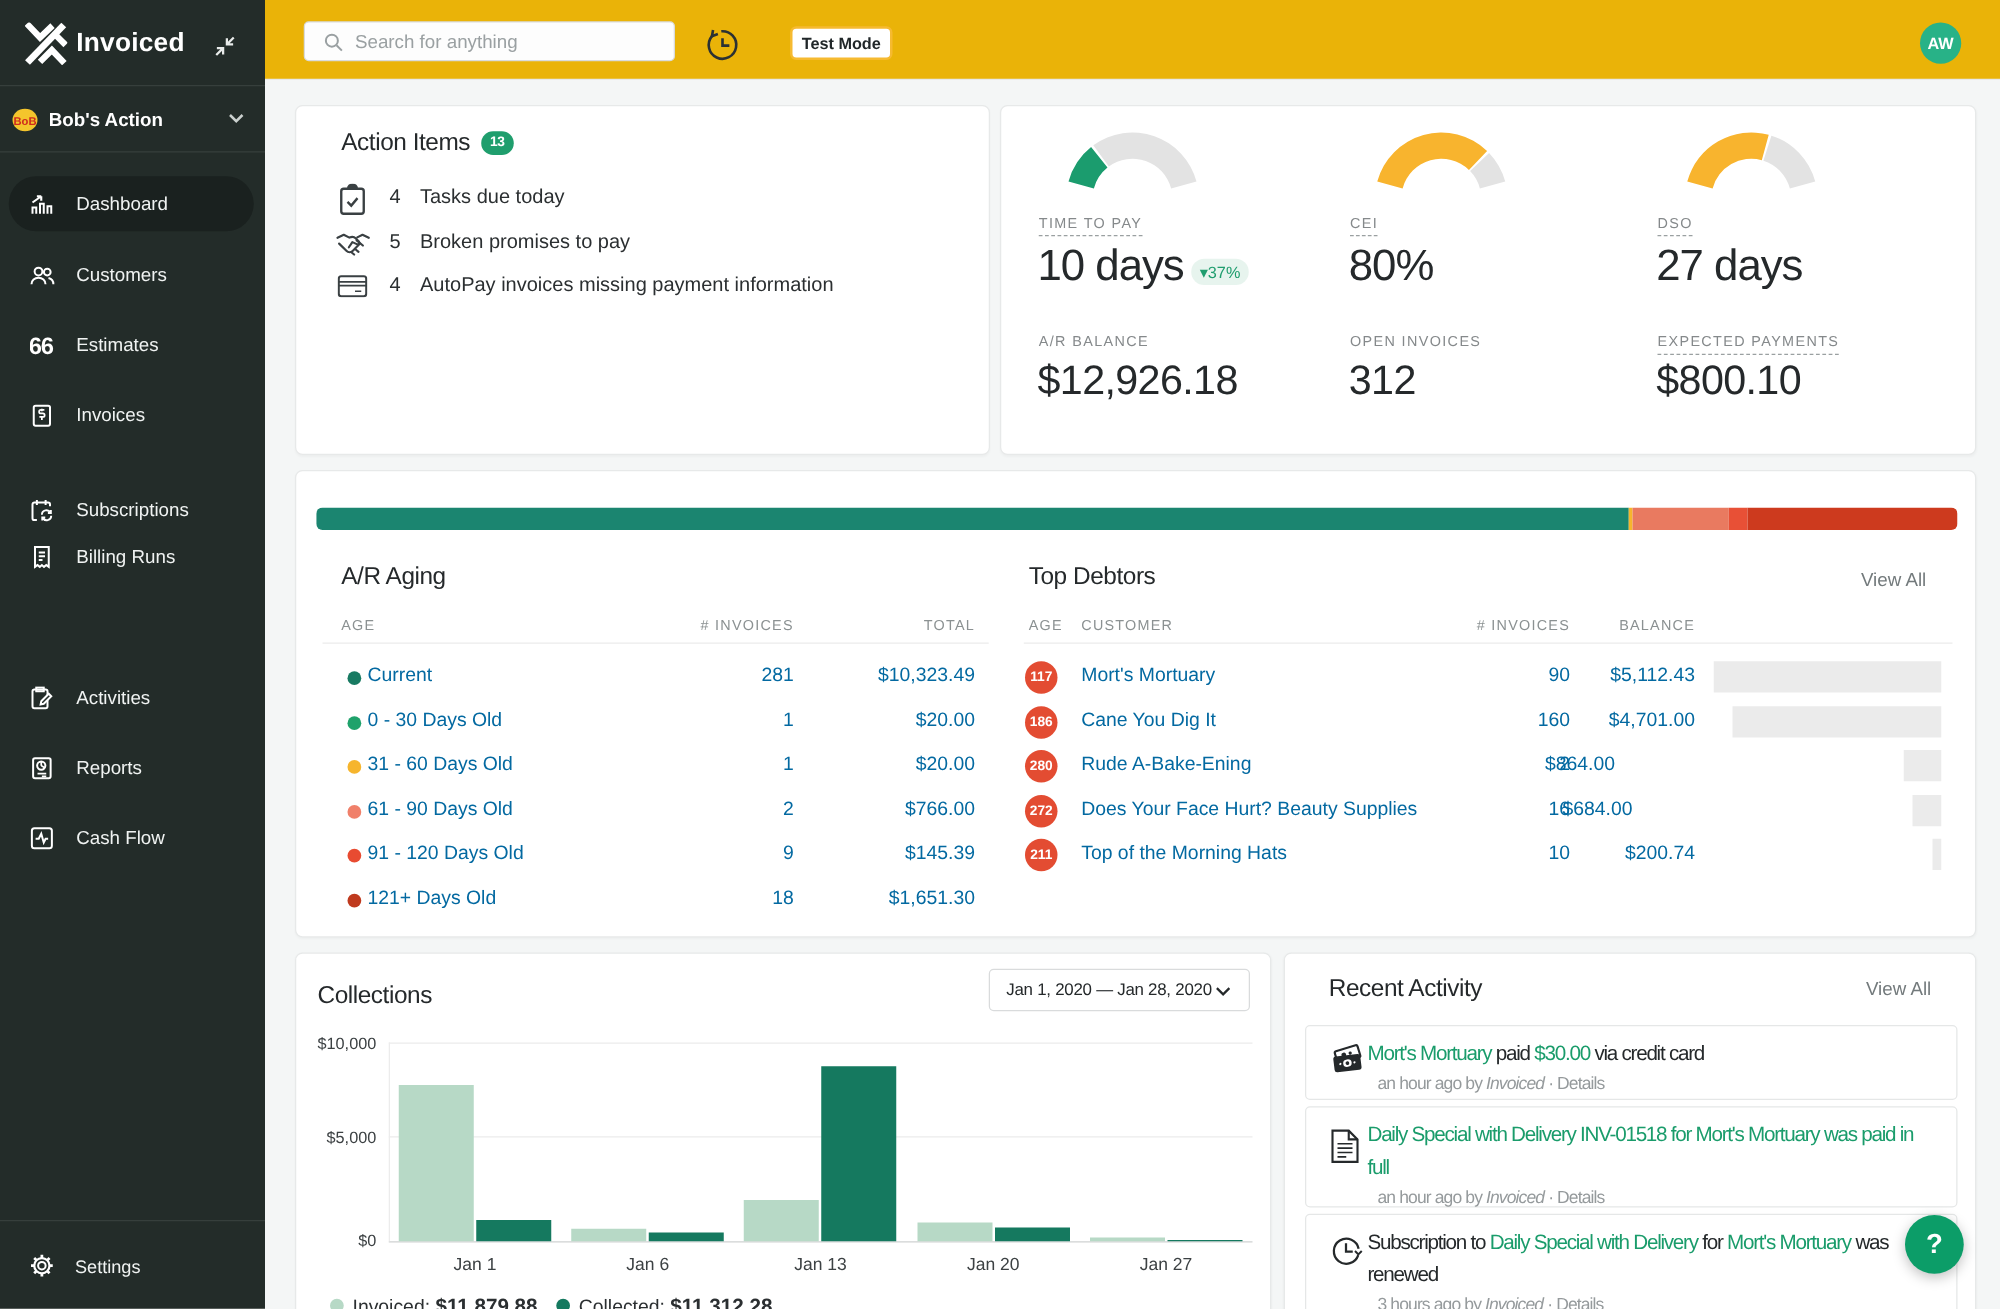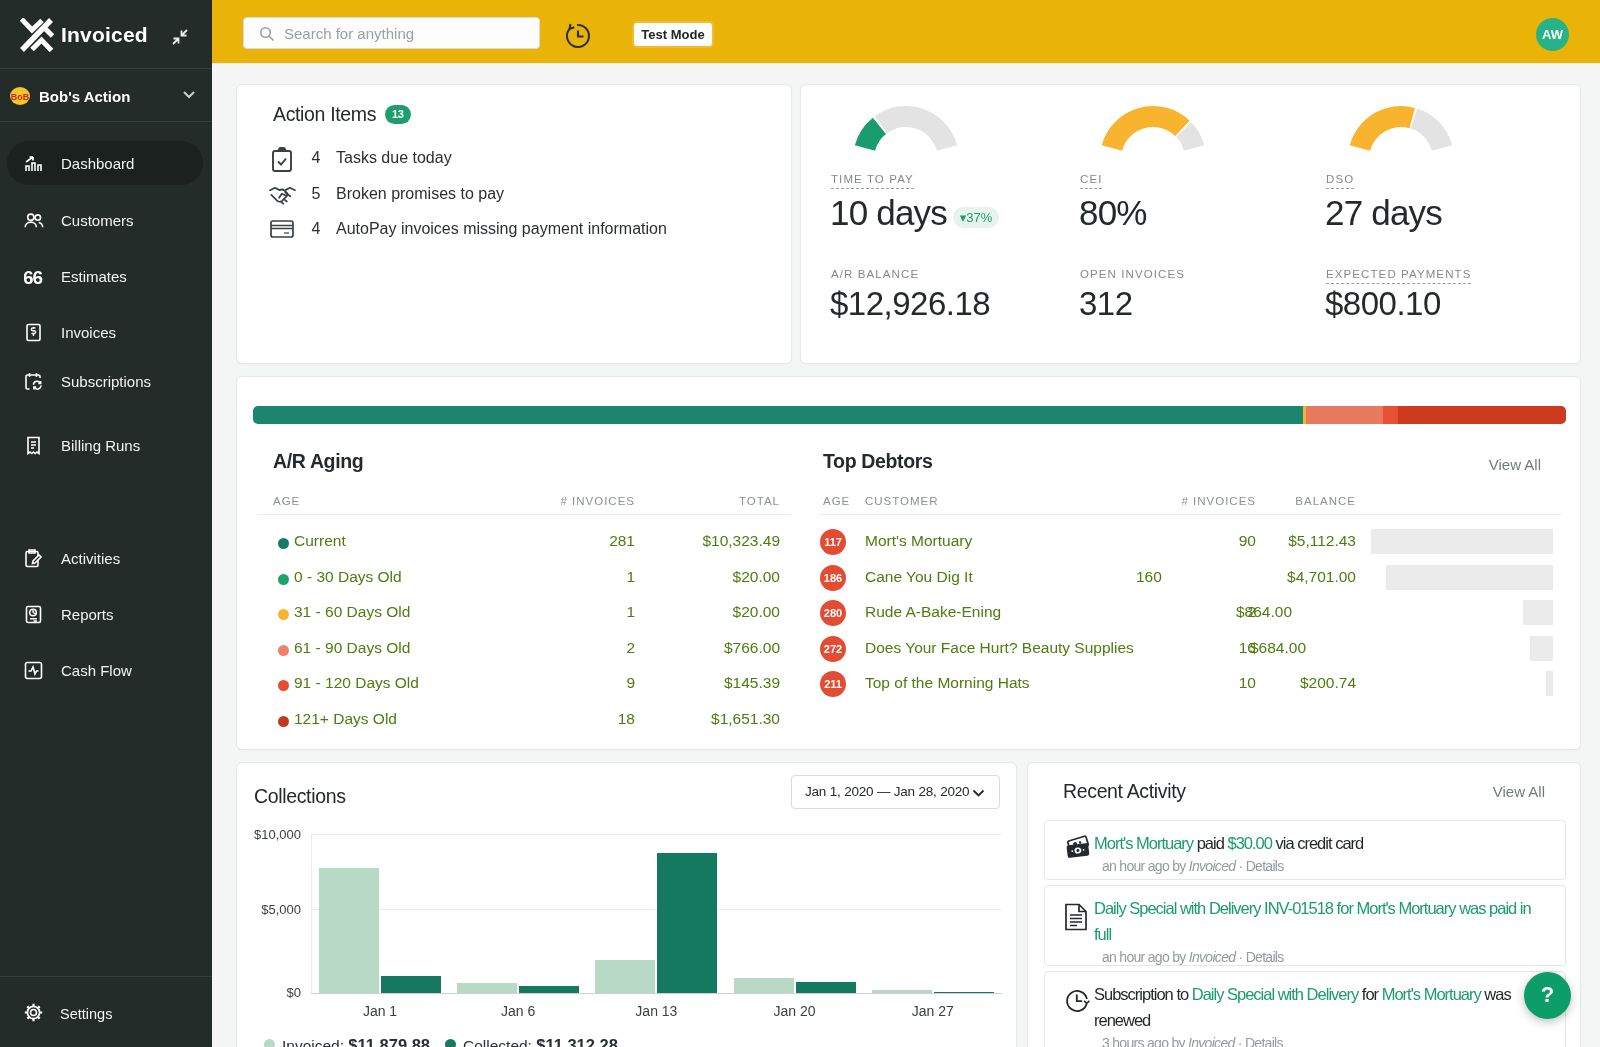--- a/index.html
+++ b/index.html
@@ -48,24 +48,24 @@
 
 .m-label { position:absolute; font-size:11.5px; letter-spacing:1.1px; color:#85898b; }
 .m-label.dot { border-bottom:1px dashed #9aa0a1; padding-bottom:3px; }
 .m-big { position:absolute; font-size:35px; color:#25292b; letter-spacing:-0.8px; }
 .m-mid { position:absolute; font-size:33px; color:#25292b; letter-spacing:-0.5px; }
 #chg { position:absolute; left:152px; top:122px; width:46px; height:21px; background:#e7f4ee; border-radius:11px; color:#1f9d6e; font-size:13px; text-align:center; line-height:21px; }
 
 
 #bar-stack { position:absolute; left:16px; top:29px; width:1313px; height:18px; border-radius:5px; overflow:hidden; }
 #bar-stack div { float:left; height:18px; }
-.tbl-title { position:absolute; top:73px;font-weight:bold; }
+.tbl-title { position:absolute; top:73px; }
 .rowline { position:absolute; height:1px; background:#ececec; }
 .dot8 { display:inline-block; width:11px; height:11px; border-radius:50%; }
-.cell { position:absolute; font-size:15.5px; color:#4d7c0f; }
+.cell { position:absolute; font-size:15.5px; color:#0369a1; }
 .badge-red { position:absolute; width:26px; height:26px; border-radius:50%; background:#e34c32; color:#fff; font-size:11px; font-weight:bold; text-align:center; line-height:26px; }
 .gbar { position:absolute; background:#ebebeb; }
 
 
 #datebtn { position:absolute; right:16px; top:12px; width:209px; height:34px; border:1px solid #d9dbdc; border-radius:4px; font-size:13.5px; color:#25292b; line-height:32px; text-align:left; padding-left:13px; letter-spacing:-0.2px; }
 .gridline { position:absolute; background:#ececec; height:1px; }
 .ylab { position:absolute; font-size:13px; color:#3c4143; text-align:right; width:60px; }
 .xlab { position:absolute; font-size:14px; color:#3c4143; width:80px; text-align:center; }
 .cbar { position:absolute; }
 .cbar.l { background:#b7d9c6; }
@@ -131,21 +131,21 @@
       </svg>
     <div class="lb">Estimates</div>
     </div>
   <div class="nav-item" style="top:310px">
     <svg class="ic" width="19" height="19" viewBox="0 0 19 19" fill="none" stroke="#fff" stroke-width="1.6">
         <rect x="3" y="1.5" width="13" height="16" rx="1.5"></rect>
         <path d="M9.5 4 v2 M9.5 11 v2 M7.5 10.5 h2.8 a1.4 1.4 0 0 0 0-2.8 h-1.6 a1.4 1.4 0 0 1 0-2.8 h2.8" stroke-width="1.4"></path>
       </svg>
     <div class="lb">Invoices</div>
     </div>
-  <div class="nav-item" style="top:359px">
+  <div class="nav-item" style="top:386px">
     <svg class="ic" width="19" height="19" viewBox="0 0 19 19" fill="none" stroke="#fff" stroke-width="1.6">
         <path d="M16 6 v-1.5 a1.5 1.5 0 0 0 -1.5-1.5 h-11 a1.5 1.5 0 0 0 -1.5 1.5 v11 a1.5 1.5 0 0 0 1.5 1.5 h2"></path>
         <path d="M5.5 1 v4 M12.5 1 v4"></path>
         <path d="M9.5 12.8 a3.6 3.6 0 0 1 6.8-1.6 m.4-2.2 v2.4 h-2.4 M17 13.6 a3.6 3.6 0 0 1 -6.8 1.6 m-.4 2.2 v-2.4 h2.4" stroke-width="1.5"></path>
       </svg>
     <div class="lb">Subscriptions</div>
     </div>
   <div class="nav-item" style="top:423px">
     <svg class="ic" width="19" height="19" viewBox="0 0 19 19" fill="none" stroke="#fff" stroke-width="1.6">
         <path d="M4 1.5 h11 v16 l-2-1.5 -1.8 1.5 -1.7-1.5 -1.7 1.5 -1.8-1.5 -2 1.5 z"></path>
@@ -318,21 +318,21 @@
       <div class="cell" style="left:423px;top:333px;width:120px;text-align:right">$1,651.30</div>
     </div>
   <div id="debtor-rows">
       <div class="badge-red" style="left:583px;top:152px">117</div>
       <div class="cell" style="left:628px;top:155px">Mort's Mortuary</div>
       <div class="cell" style="left:899px;top:155px;width:120px;text-align:right">90</div>
       <div class="cell" style="left:999px;top:155px;width:120px;text-align:right">$5,112.43</div>
       <div class="gbar" style="left:1134px;top:152px;width:182px;height:25px"></div>
       <div class="badge-red" style="left:583px;top:187.6px">186</div>
       <div class="cell" style="left:628px;top:190.6px">Cane You Dig It</div>
-      <div class="cell" style="left:899px;top:190.6px;width:120px;text-align:left">160</div>
+      <div class="cell" style="left:899px;top:190.6px;width:120px;text-align:right">160</div>
       <div class="cell" style="left:999px;top:190.6px;width:120px;text-align:right">$4,701.00</div>
       <div class="gbar" style="left:1149px;top:187.6px;width:167px;height:25px"></div>
       <div class="badge-red" style="left:583px;top:223.2px">280</div>
       <div class="cell" style="left:628px;top:226.2px">Rude A-Bake-Ening</div>
       <div class="cell" style="left:899px;top:226.2px;width:120px;text-align:right">2</div>
       <div class="cell" style="left:999px;top:226.2px;width:120px;text-align:left">$864.00</div>
       <div class="gbar" style="left:1286px;top:223.2px;width:30px;height:25px"></div>
       <div class="badge-red" style="left:583px;top:258.8px">272</div>
       <div class="cell" style="left:628px;top:261.8px">Does Your Face Hurt? Beauty Supplies</div>
       <div class="cell" style="left:899px;top:261.8px;width:120px;text-align:right">16</div>

